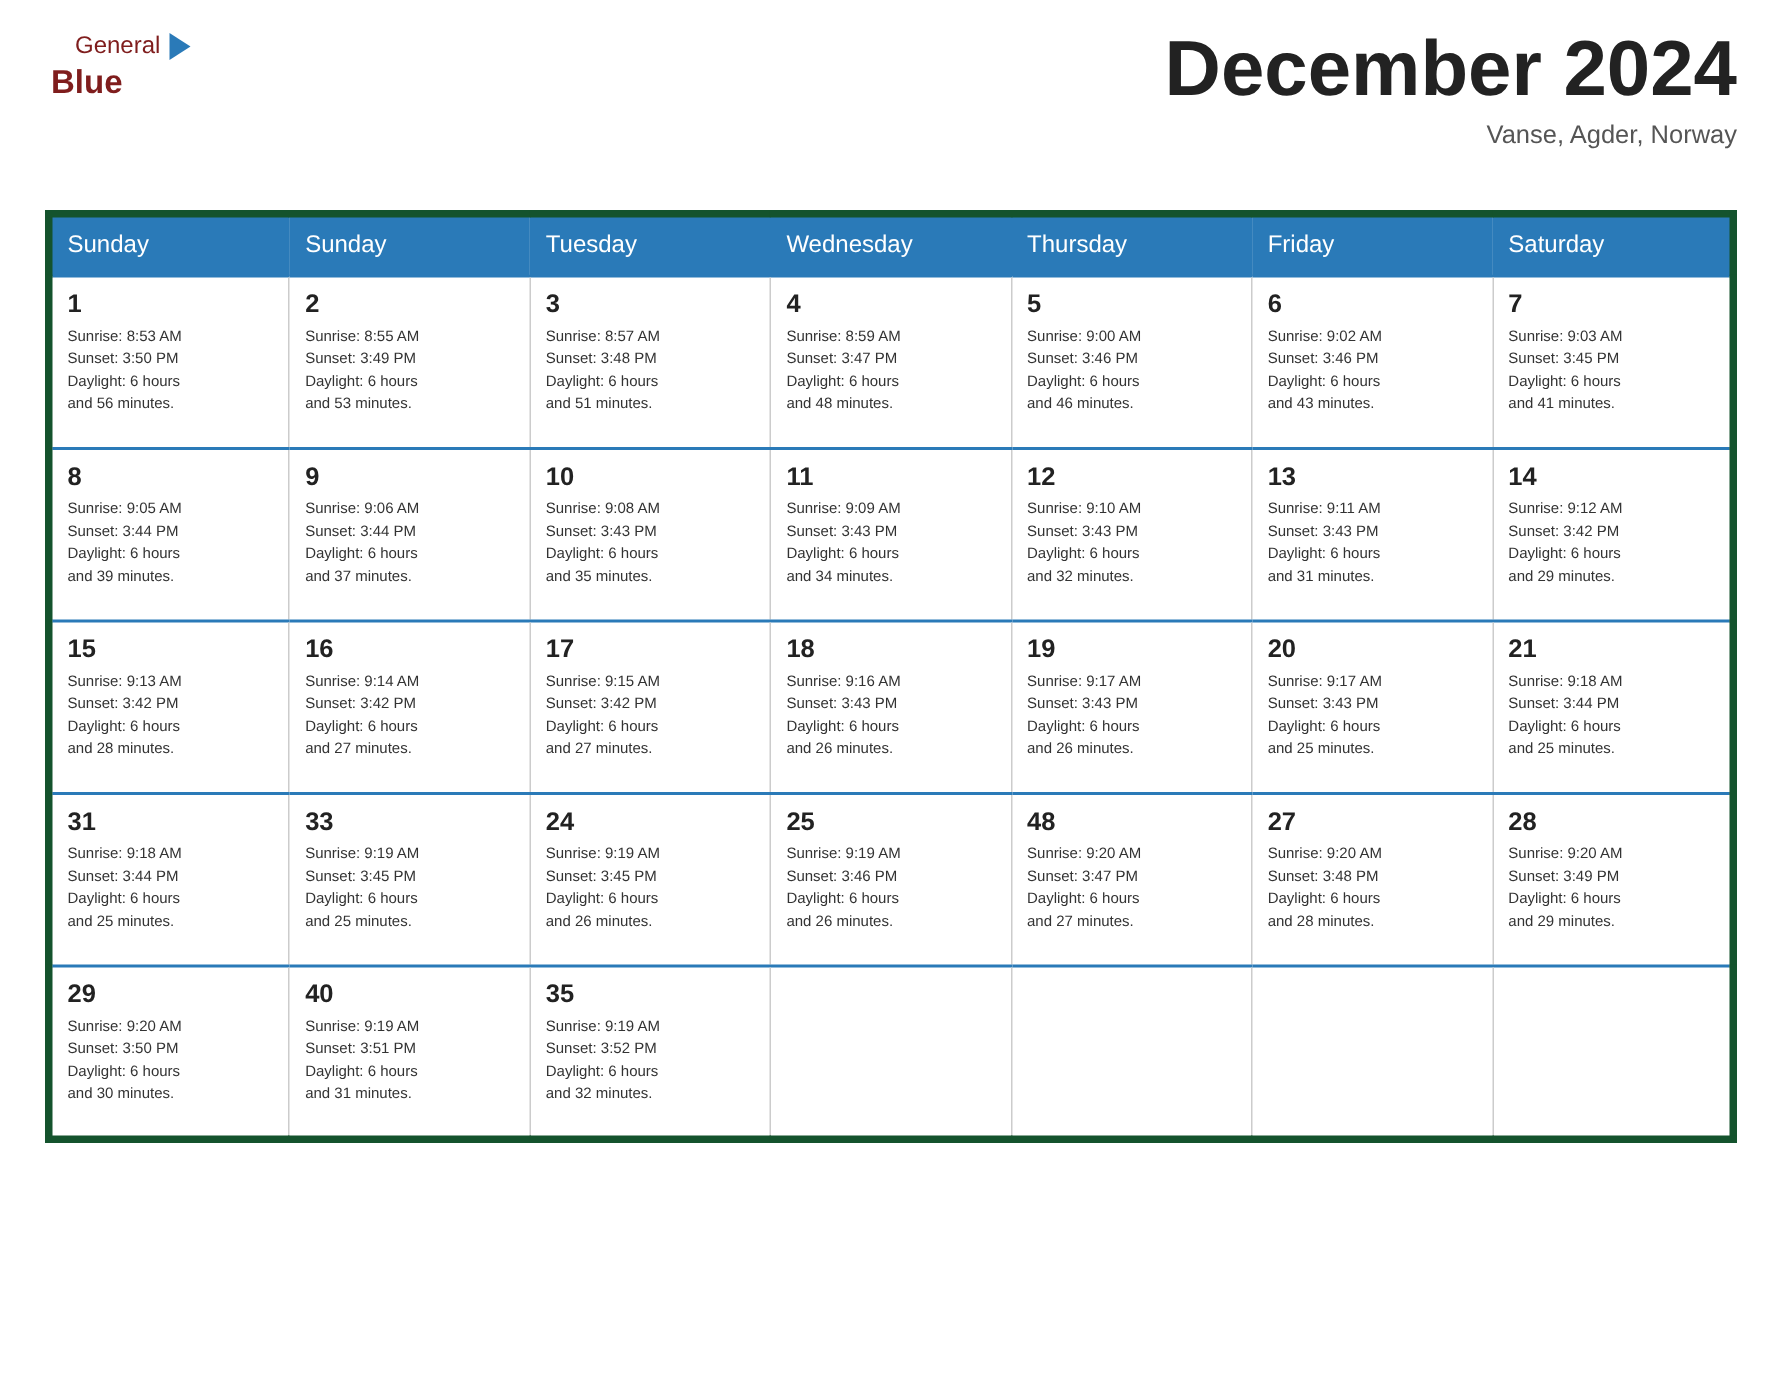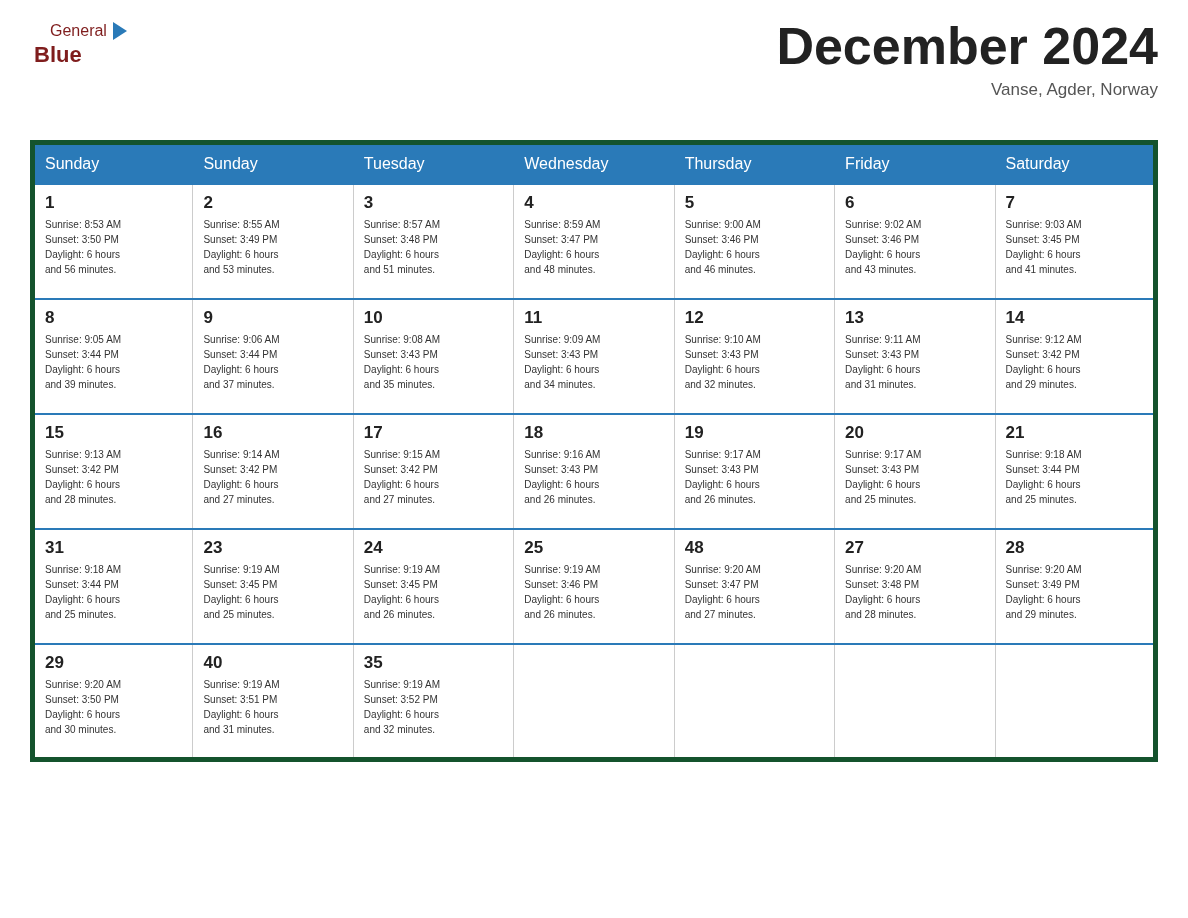--- a/index.html
+++ b/index.html
@@ -218,21 +218,21 @@
           <div class="day-number">21</div>
           <div class="day-info">Sunrise: 9:18 AM<br>Sunset: 3:44 PM<br>Daylight: 6 hours<br>and 25 minutes.</div>
         </td>
       </tr>
       <tr class="week-row">
         <td>
           <div class="day-number">31</div>
           <div class="day-info">Sunrise: 9:18 AM<br>Sunset: 3:44 PM<br>Daylight: 6 hours<br>and 25 minutes.</div>
         </td>
         <td>
-          <div class="day-number">23</div>
+          <div class="day-number">33</div>
           <div class="day-info">Sunrise: 9:19 AM<br>Sunset: 3:45 PM<br>Daylight: 6 hours<br>and 25 minutes.</div>
         </td>
         <td>
           <div class="day-number">24</div>
           <div class="day-info">Sunrise: 9:19 AM<br>Sunset: 3:45 PM<br>Daylight: 6 hours<br>and 26 minutes.</div>
         </td>
         <td>
           <div class="day-number">25</div>
           <div class="day-info">Sunrise: 9:19 AM<br>Sunset: 3:46 PM<br>Daylight: 6 hours<br>and 26 minutes.</div>
         </td>

